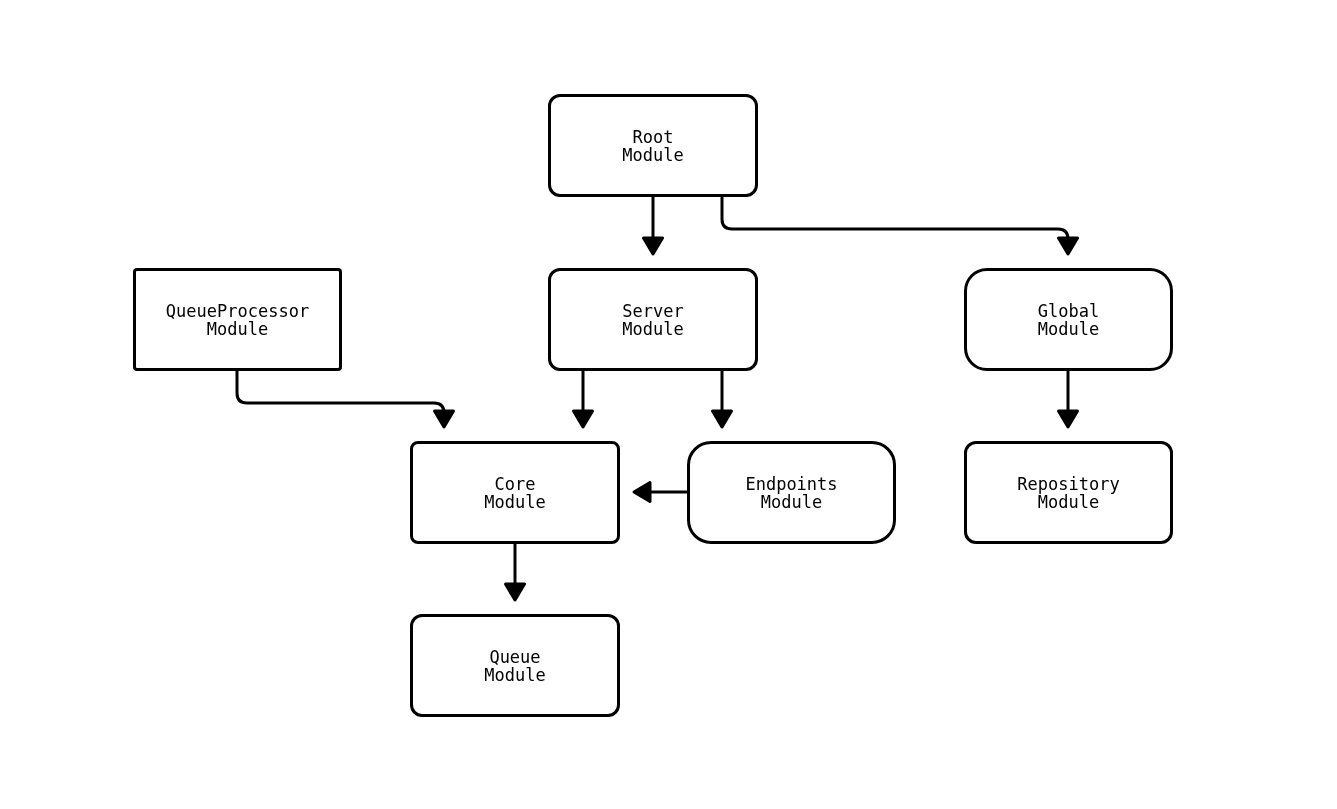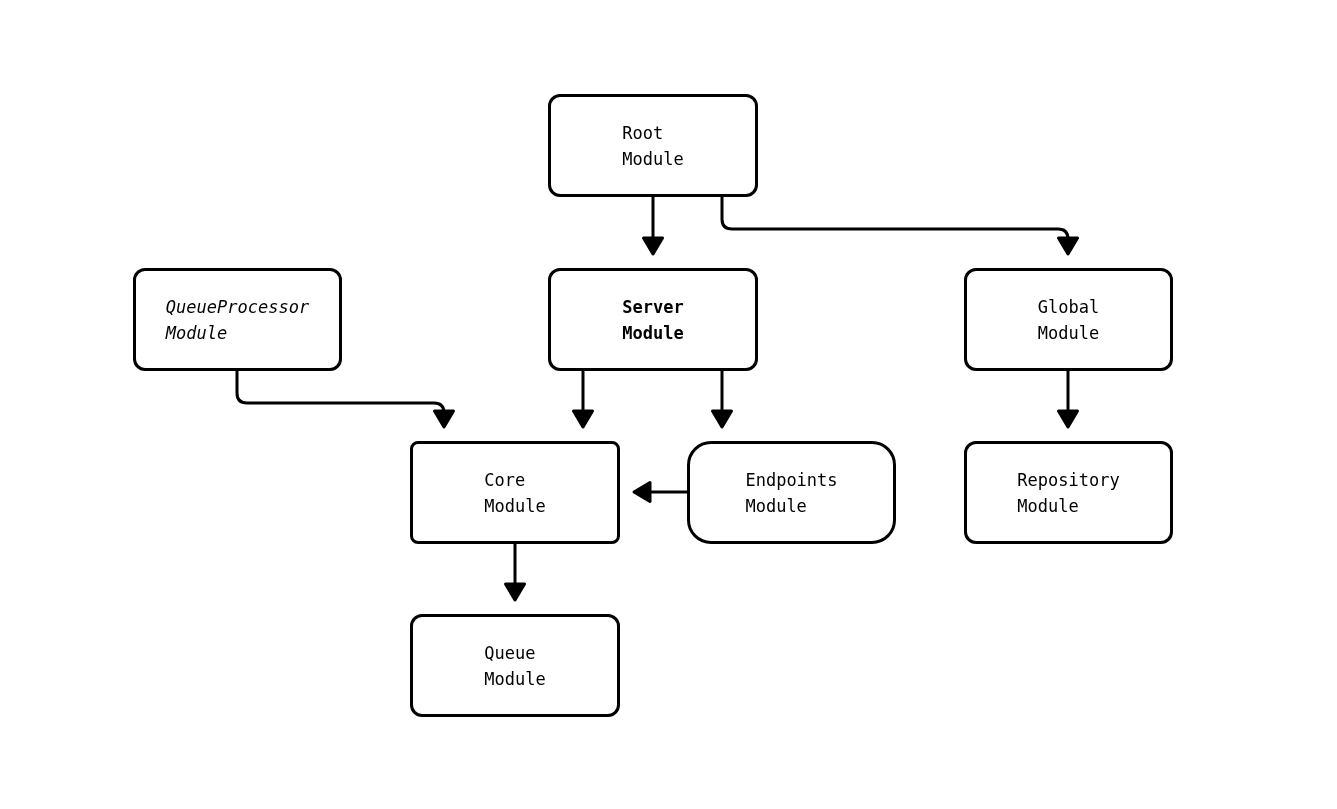--- a/index.html
+++ b/index.html
@@ -29,23 +29,24 @@
     border: 3px solid #000000;
     border-radius: 12px;
     display: flex;
     align-items: center;
     justify-content: center;
     z-index: 2;
   }
   .node-label {
     font-family: "DejaVu Sans Mono", "Liberation Mono", monospace;
     font-size: 17px;
-    line-height: 26px;
+    line-height: 18px;
     font-weight: 500;
     color: #000000;
+    text-align: center;
     white-space: pre;
     letter-spacing: 0px;
     user-select: none;
   }
 </style>
 </head>
 <body>
 
 <div id="canvas">
 
@@ -73,29 +74,29 @@
         <path d="M 515 544 L 515 600" fill="none" stroke="#000000" stroke-width="3" stroke-linecap="butt" stroke-linejoin="round"></path>
         <polygon points="0,0 -16,-9.5 -16,9.5" fill="#000000" transform="translate(515,600) rotate(90)"></polygon>
       </g>
   </svg>
 
   <div id="nodes-group">
       <div class="node" style="left: 548px; top: 94px; width: 210px; height: 103px; border-width: 3px; border-color: rgb(0, 0, 0); background: rgb(255, 255, 255); border-radius: 12px;">
         <div class="node-label" style="color: rgb(0, 0, 0);">Root
 Module</div>
       </div>
-      <div class="node" style="left: 133px; top: 268px; width: 209px; height: 103px; border-width: 3px; border-color: rgb(0, 0, 0); background: rgb(255, 255, 255); border-radius: 12px; font-style: italic;">
+      <div class="node" style="left: 133px; top: 268px; width: 209px; height: 103px; border-width: 3px; border-color: rgb(0, 0, 0); background: rgb(255, 255, 255); border-radius: 4px;">
         <div class="node-label" style="color: rgb(0, 0, 0);">QueueProcessor
 Module</div>
       </div>
       <div class="node" style="left: 548px; top: 268px; width: 210px; height: 103px; border-width: 3px; border-color: rgb(0, 0, 0); background: rgb(255, 255, 255); border-radius: 12px;">
-        <div class="node-label" style="color: rgb(0, 0, 0); font-weight: bold;">Server
+        <div class="node-label" style="color: rgb(0, 0, 0);">Server
 Module</div>
       </div>
-      <div class="node" style="left: 964px; top: 268px; width: 209px; height: 103px; border-width: 3px; border-color: rgb(0, 0, 0); background: rgb(255, 255, 255); border-radius: 12px;">
+      <div class="node" style="left: 964px; top: 268px; width: 209px; height: 103px; border-width: 3px; border-color: rgb(0, 0, 0); background: rgb(255, 255, 255); border-radius: 23px;">
         <div class="node-label" style="color: rgb(0, 0, 0);">Global
 Module</div>
       </div>
       <div class="node" style="left: 410px; top: 441px; width: 210px; height: 103px; border-width: 3px; border-color: rgb(0, 0, 0); background: rgb(255, 255, 255); border-radius: 8px;">
         <div class="node-label" style="color: rgb(0, 0, 0);">Core
 Module</div>
       </div>
       <div class="node" style="left: 687px; top: 441px; width: 209px; height: 103px; border-width: 3px; border-color: rgb(0, 0, 0); background: rgb(255, 255, 255); border-radius: 24px;">
         <div class="node-label" style="color: rgb(0, 0, 0);">Endpoints
 Module</div>

